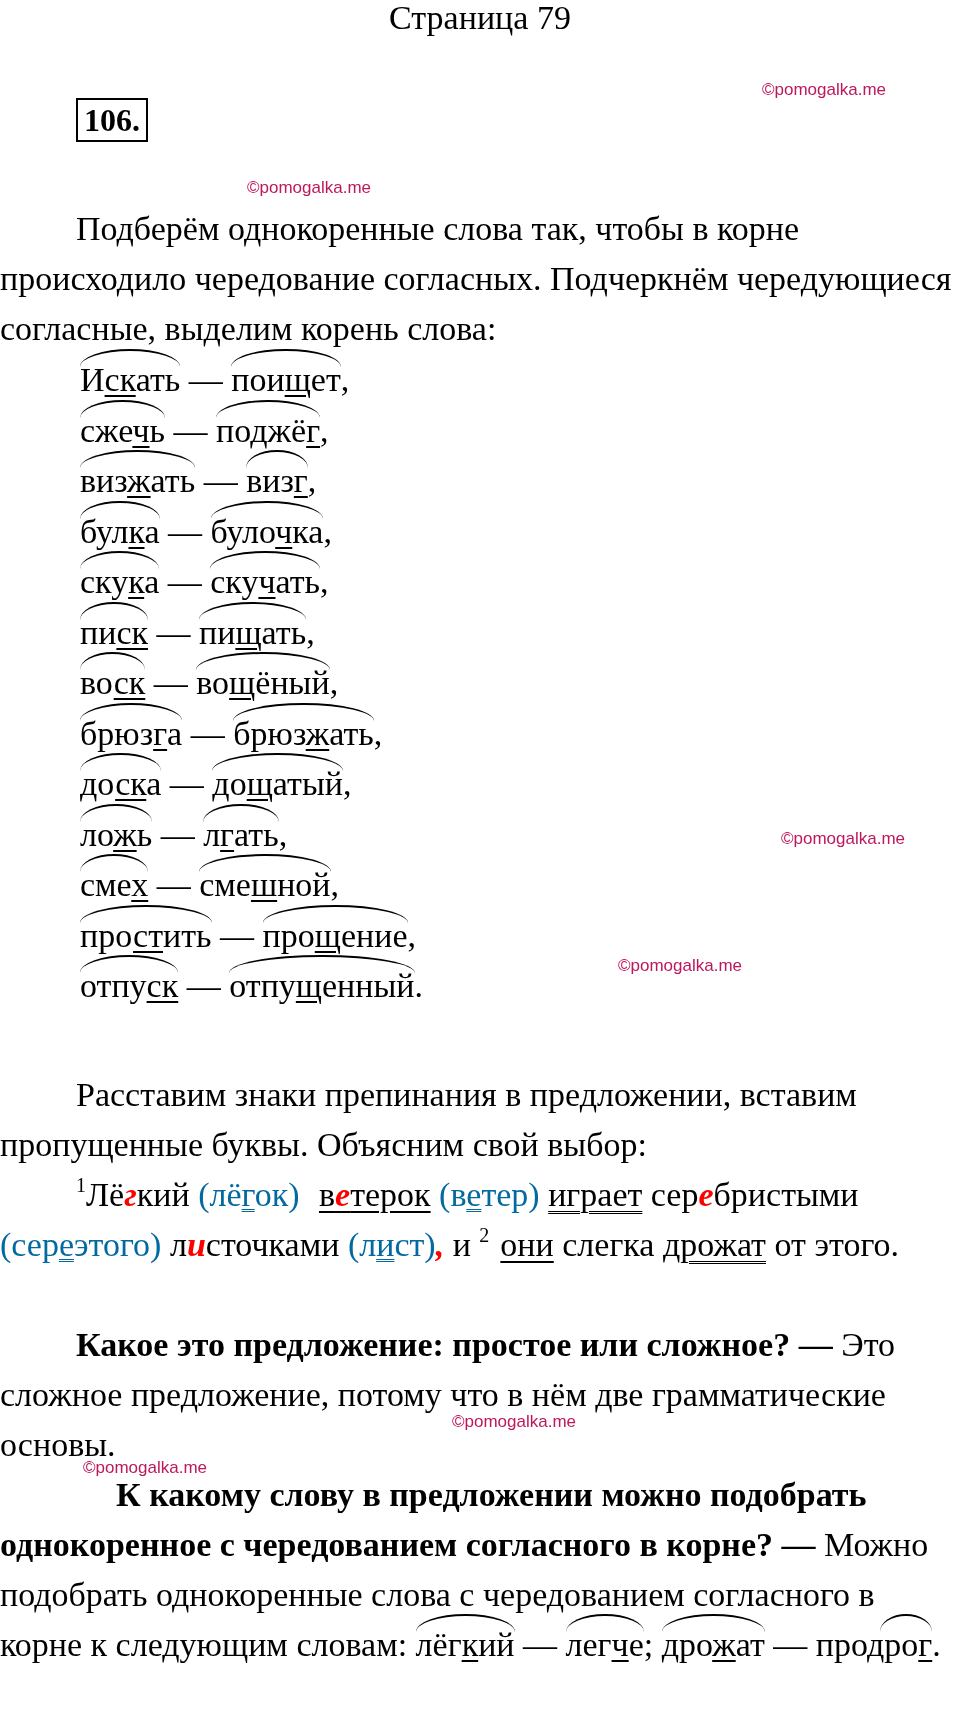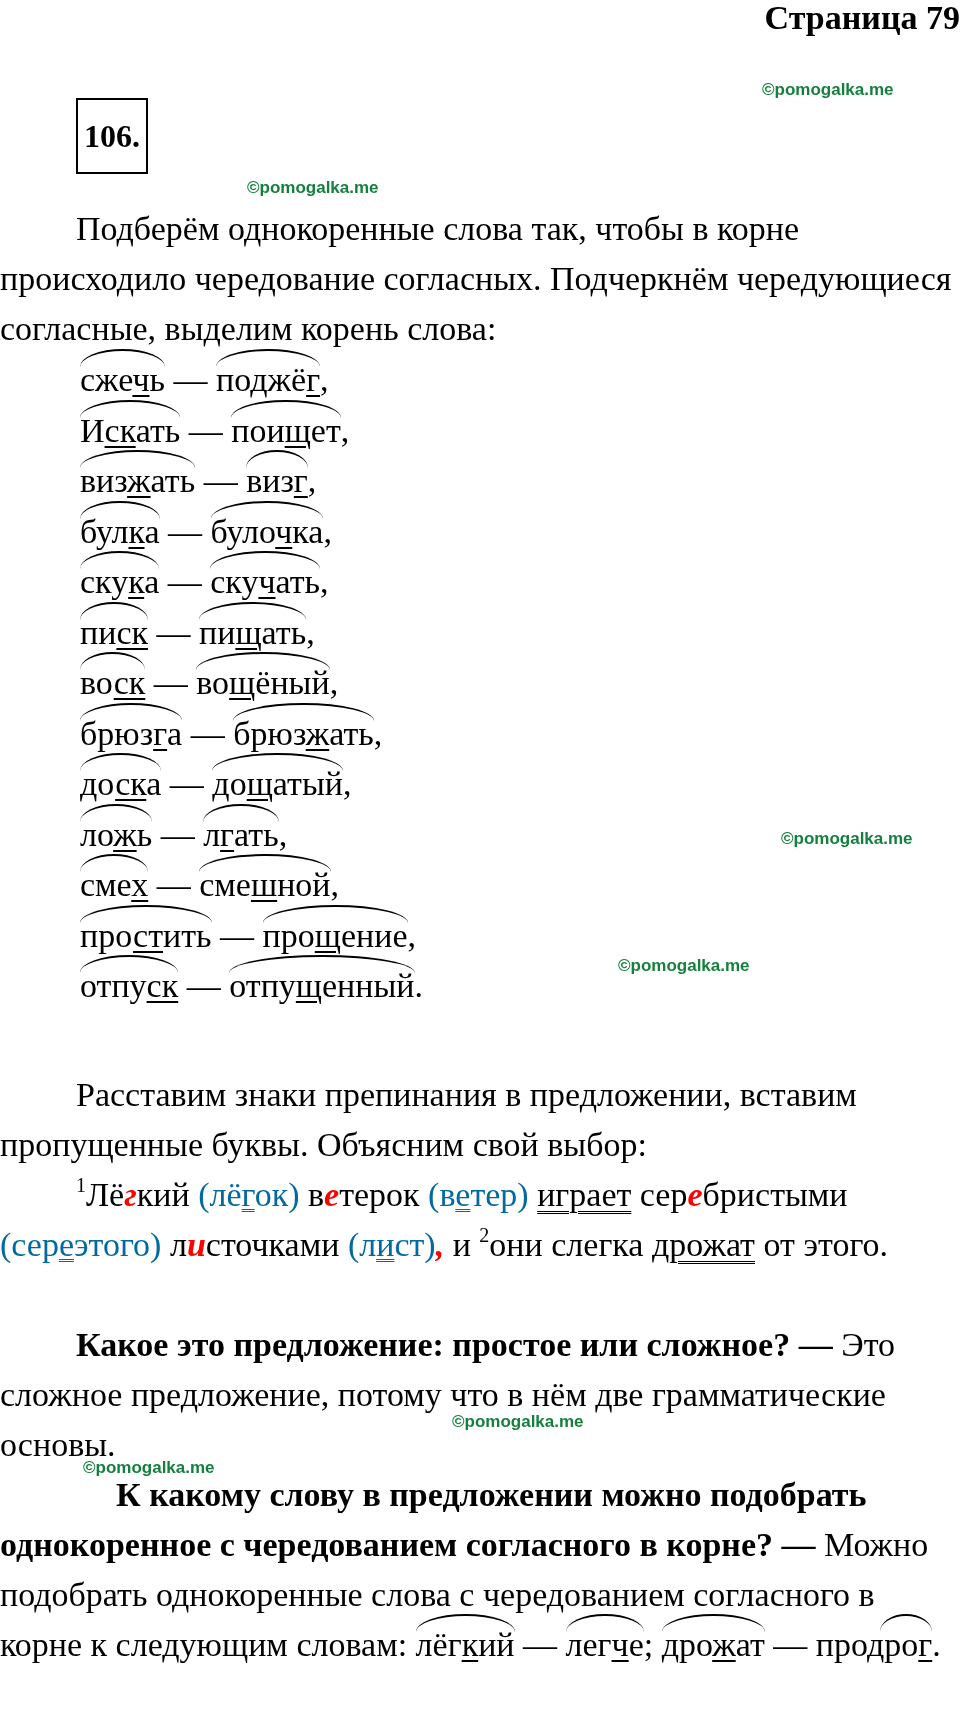--- a/index.html
+++ b/index.html
@@ -2,31 +2,31 @@
 <html><head>
 <meta charset="utf-8">
 <style>
   html, body { margin: 0; padding: 0; background: #ffffff; }
   body {
     width: 960px; height: 1725px; position: relative; overflow: hidden;
     font-family: "Liberation Serif", "DejaVu Serif", serif;
     color: #000;
   }
   .page-title {
-    position: absolute; top: 0; left: 0; width: 960px; text-align: right;
-    font-weight: bold; font-size: 34px; line-height: 36px;
+    position: absolute; top: 0; left: 0; width: 960px; text-align: center;
+    font-weight: normal; font-size: 34px; line-height: 36px;
   }
   .task-number {
     position: absolute; left: 76px; top: 98px; height: 40px;
-    border: 2px solid #000; padding: 16px 6px;
+    border: 2px solid #000; padding: 0 6px;
     font-weight: bold; font-size: 32px; line-height: 40px;
   }
   .wm {
     position: absolute; font-family: "Liberation Sans", "DejaVu Sans", sans-serif;
-    font-weight: bold; font-size: 17px; color: #15803d; white-space: nowrap;
+    font-weight: normal; font-size: 17px; color: #be185d; white-space: nowrap;
   }
   .para {
     position: absolute; left: 0; width: 960px;
     font-size: 34px; line-height: 50px;
   }
   .indent { text-indent: 76px; }
   .bold { font-weight: bold; }
   .list {
     position: absolute; left: 80px; top: 355px; font-size: 34px; line-height: 50.5px;
   }
@@ -34,41 +34,41 @@
   .rw { position: relative; display: inline-block; }
   .arc {
     position: absolute; left: 0; right: 0; top: -6px; height: 16px;
     border-top: 2px solid #000; border-radius: 50% 50% 0 0 / 100% 100% 0 0;
   }
   .ul { text-decoration: underline; text-decoration-thickness: 2px; text-underline-offset: 4px; }
   .ul2 { text-decoration: underline double; text-decoration-thickness: 1px; text-underline-offset: 3px; }
   .gray { color: #0369a1; }
   .red { color: #ff0000; font-style: italic; font-weight: bold; }
   .sup { font-size: 20px; vertical-align: 14px; line-height: 0; }
-  .gram-ul { text-decoration-thickness: 2px; text-underline-offset: 5px; }
+  .gram-ul { text-decoration: underline; text-decoration-thickness: 2px; text-underline-offset: 5px; margin-left: 11px; }
   .pred-ul { text-decoration: underline double; text-decoration-thickness: 1px; text-underline-offset: 5px; }
 </style>
 </head>
 <body>
 
 <div class="page-title">Страница 79</div>
 <div class="task-number">106.</div>
 
 <div class="wm" style="left:762px;top:80px">©pomogalka.me</div>
 <div class="wm" style="left:247px;top:178px">©pomogalka.me</div>
 <div class="wm" style="left:781px;top:829px">©pomogalka.me</div>
 <div class="wm" style="left:618px;top:956px">©pomogalka.me</div>
 <div class="wm" style="left:452px;top:1412px">©pomogalka.me</div>
 <div class="wm" style="left:83px;top:1458px">©pomogalka.me</div>
 
 <div class="para indent" style="top:204px">Подберём однокоренные слова так, чтобы в корне происходило чередование согласных. Подчеркнём чередующиеся согласные, выделим корень слова:</div>
 
 <div class="list" id="pairs">
+    <div class="list-row"><span class="rw"><span class="arc"></span><span>И</span><span class="ul">ск</span><span>ать</span></span> — <span class="rw"><span class="arc"></span><span>пои</span><span class="ul">щ</span><span>ет</span></span>,</div>
     <div class="list-row"><span class="rw"><span class="arc"></span><span>сже</span><span class="ul">ч</span><span>ь</span></span> — <span class="rw"><span class="arc"></span><span>поджё</span><span class="ul">г</span><span></span></span>,</div>
-    <div class="list-row"><span class="rw"><span class="arc"></span><span>И</span><span class="ul">ск</span><span>ать</span></span> — <span class="rw"><span class="arc"></span><span>пои</span><span class="ul">щ</span><span>ет</span></span>,</div>
     <div class="list-row"><span class="rw"><span class="arc"></span><span>виз</span><span class="ul">ж</span><span>ать</span></span> — <span class="rw"><span class="arc"></span><span>виз</span><span class="ul">г</span><span></span></span>,</div>
     <div class="list-row"><span class="rw"><span class="arc"></span><span>бул</span><span class="ul">к</span><span>а</span></span> — <span class="rw"><span class="arc"></span><span>було</span><span class="ul">ч</span><span>ка</span></span>,</div>
     <div class="list-row"><span class="rw"><span class="arc"></span><span>ску</span><span class="ul">к</span><span>а</span></span> — <span class="rw"><span class="arc"></span><span>ску</span><span class="ul">ч</span><span>ать</span></span>,</div>
     <div class="list-row"><span class="rw"><span class="arc"></span><span>пи</span><span class="ul">ск</span><span></span></span> — <span class="rw"><span class="arc"></span><span>пи</span><span class="ul">щ</span><span>ать</span></span>,</div>
     <div class="list-row"><span class="rw"><span class="arc"></span><span>во</span><span class="ul">ск</span><span></span></span> — <span class="rw"><span class="arc"></span><span>во</span><span class="ul">щ</span><span>ёный</span></span>,</div>
     <div class="list-row"><span class="rw"><span class="arc"></span><span>брюз</span><span class="ul">г</span><span>а</span></span> — <span class="rw"><span class="arc"></span><span>брюз</span><span class="ul">ж</span><span>ать</span></span>,</div>
     <div class="list-row"><span class="rw"><span class="arc"></span><span>до</span><span class="ul">ск</span><span>а</span></span> — <span class="rw"><span class="arc"></span><span>до</span><span class="ul">щ</span><span>атый</span></span>,</div>
     <div class="list-row"><span class="rw"><span class="arc"></span><span>ло</span><span class="ul">ж</span><span>ь</span></span> — <span class="rw"><span class="arc"></span><span>л</span><span class="ul">г</span><span>ать</span></span>,</div>
     <div class="list-row"><span class="rw"><span class="arc"></span><span>сме</span><span class="ul">х</span><span></span></span> — <span class="rw"><span class="arc"></span><span>сме</span><span class="ul">ш</span><span>ной</span></span>,</div>
     <div class="list-row"><span class="rw"><span class="arc"></span><span>про</span><span class="ul">ст</span><span>ить</span></span> — <span class="rw"><span class="arc"></span><span>про</span><span class="ul">щ</span><span>ение</span></span>,</div>

